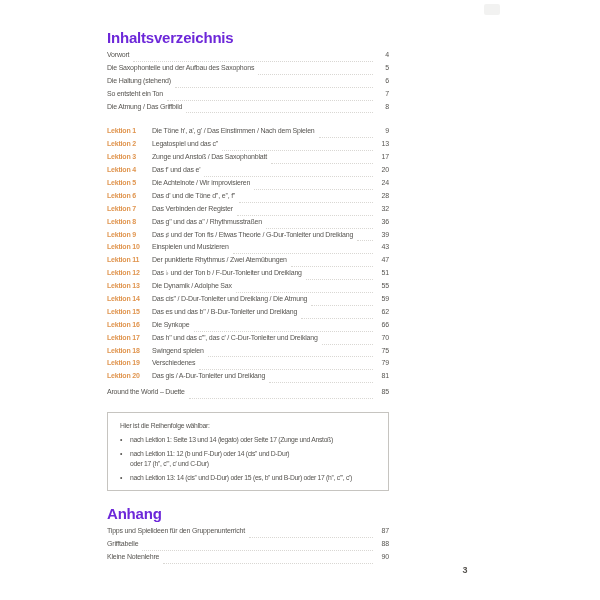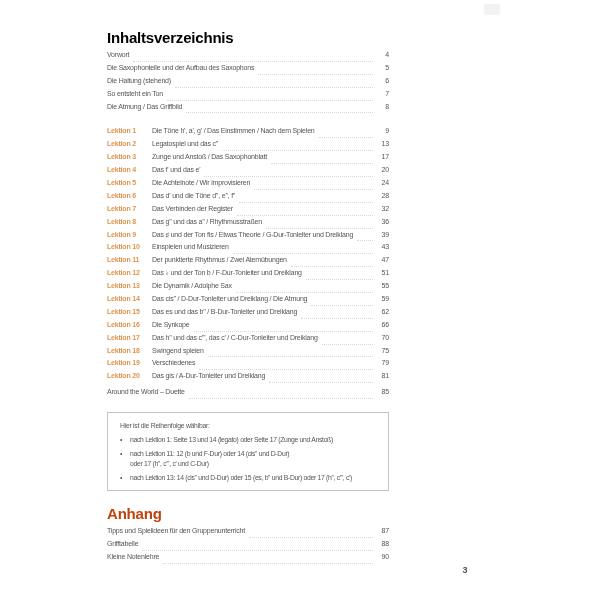--- a/index.html
+++ b/index.html
@@ -5,21 +5,21 @@
   html,body{margin:0;padding:0;background:#ffffff;}
   .screen{
     position:relative;width:600px;height:600px;background:#ffffff;overflow:hidden;
     font-family:"Liberation Sans", sans-serif;color:#575551;
   }
   .content{
     position:absolute;left:107px;top:0;width:282px;padding-top:28px;
   }
   h1.page-title{
     margin:0;font-size:15px;line-height:20px;font-weight:bold;
-    color:#000000;letter-spacing:-0.2px;
+    color:#6d28d9;letter-spacing:-0.2px;
   }
   .toc-list{margin:0;}
   .front-list{margin-top:3px;}
   .lesson-list{margin-top:12px;}
   .extra-list{margin-top:3px;}
   .appendix-list{margin-top:4px;}
   .toc-row{
     display:flex;align-items:baseline;height:12.9px;
     font-size:7px;letter-spacing:-0.2px;white-space:nowrap;
   }
@@ -41,21 +41,21 @@
   }
   .box-bullets{list-style:none;margin:0;padding:0;}
   .box-bullet{
     display:flex;align-items:flex-start;margin-top:3px;
     font-size:6.8px;letter-spacing:-0.3px;line-height:10.5px;
   }
   .bullet-glyph{flex:0 0 10px;text-align:left;}
   .bullet-text{flex:1 1 auto;white-space:pre-line;}
   h2.appendix-title{
     margin:14px 0 0 0;font-size:15px;line-height:18px;font-weight:bold;
-    color:#c2410c;letter-spacing:-0.2px;
+    color:#6d28d9;letter-spacing:-0.2px;
   }
   .folio{
     position:absolute;left:459px;top:565px;width:12px;text-align:center;
     font-size:9px;font-weight:bold;color:#55524e;
   }
   .faint-mark{
     position:absolute;left:484px;top:4px;width:16px;height:11px;
     background:#f2f2f1;border-radius:2px;
   }
 </style>

